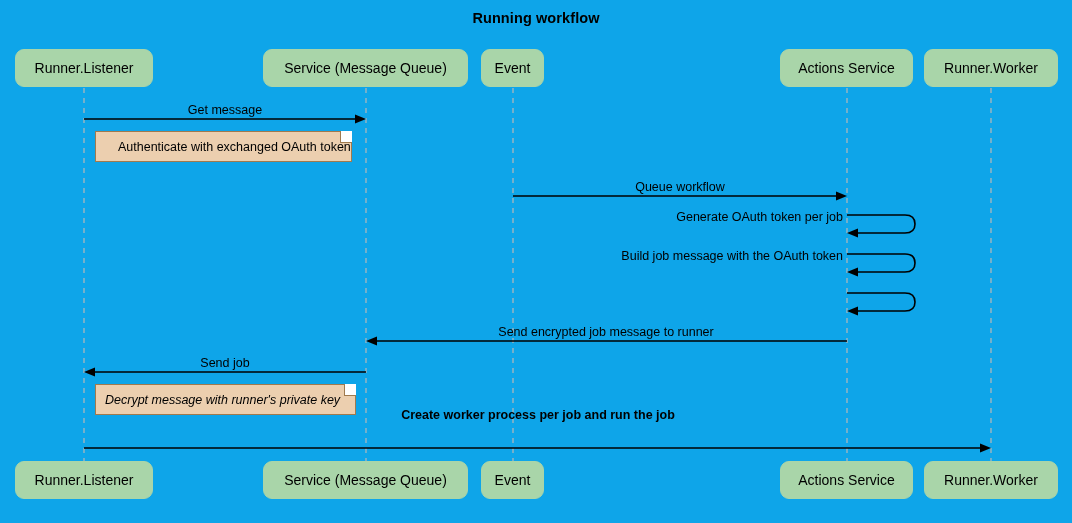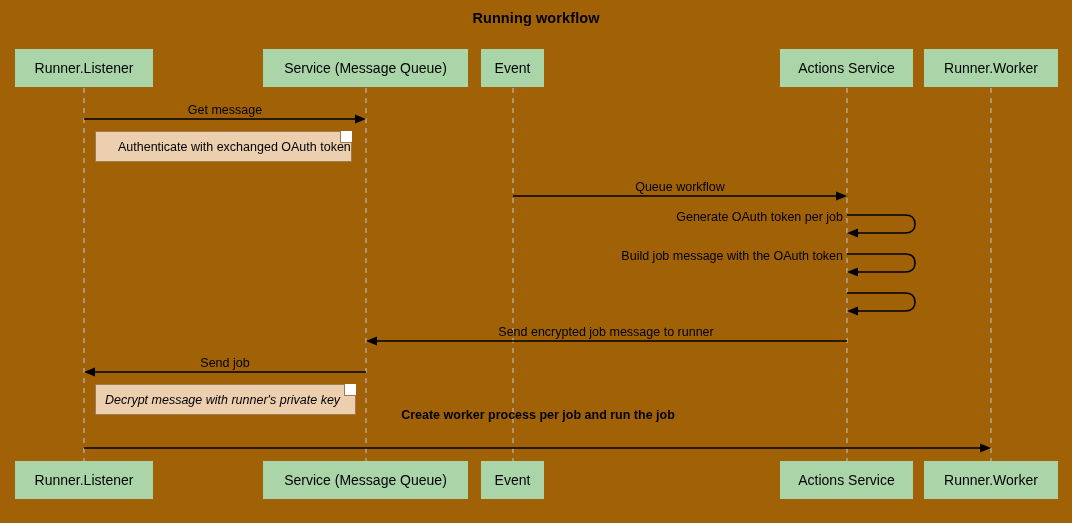--- a/index.html
+++ b/index.html
@@ -8,21 +8,21 @@
     background: #ffffff;
   }
   body {
     font-family: "Liberation Sans", sans-serif;
     color: #000000;
   }
   #stage {
     position: relative;
     width: 1072px;
     height: 523px;
-    background: #a16207;
+    background: #0ea5e9;
     overflow: hidden;
   }
   #diagram-title {
     position: absolute;
     left: 0;
     top: 10px;
     width: 1072px;
     text-align: center;
     font-size: 14.5px;
     font-weight: bold;
@@ -53,21 +53,21 @@
     stroke-linejoin: round;
   }
   .arrow-head {
     fill: #000000;
   }
   .participant-box {
     position: absolute;
     box-sizing: border-box;
     background: #a9d5a9;
     border: 1px solid #a9d5a9;
-    border-radius: 0;
+    border-radius: 9px;
     display: flex;
     align-items: center;
     justify-content: center;
     font-size: 14px;
     color: #000000;
     white-space: nowrap;
     height: 38px;
   }
   .note {
     position: absolute;

